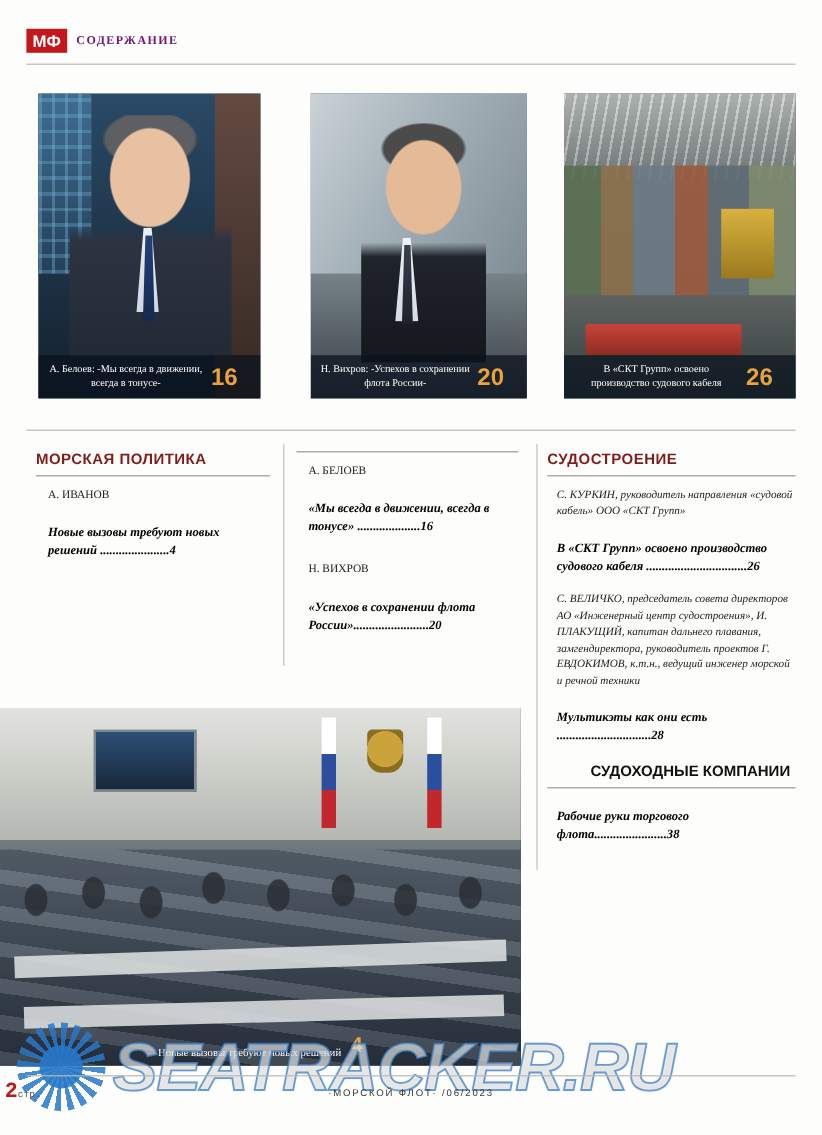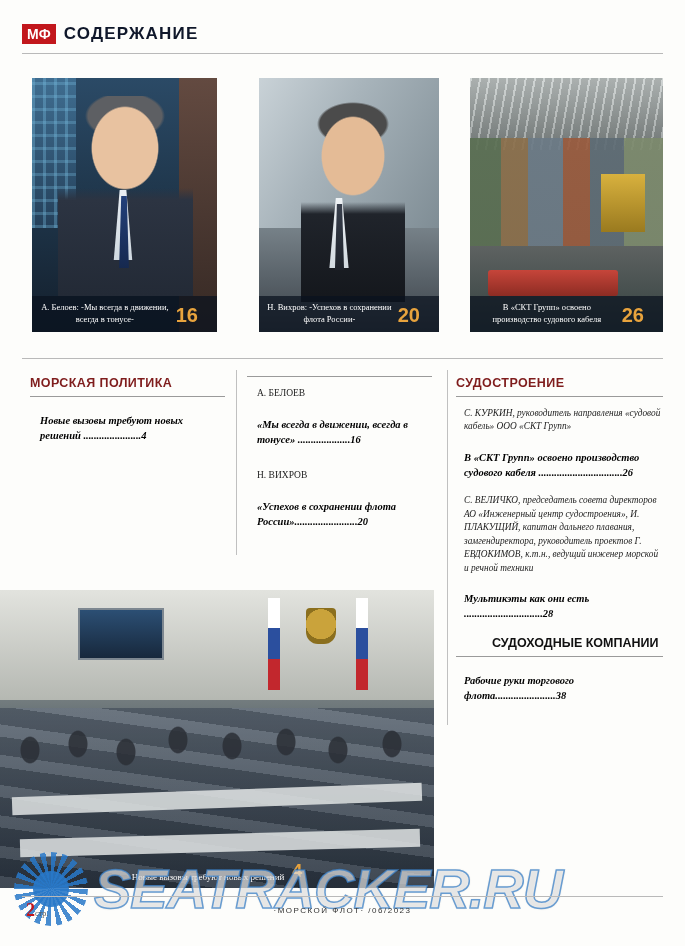--- a/index.html
+++ b/index.html
@@ -30,25 +30,25 @@
     background: #c2171c;
     color: #ffffff;
     font-family: "Liberation Sans", sans-serif;
     font-weight: bold;
     font-size: 14px;
     letter-spacing: 0px;
     padding: 3px 5px 3px 5px;
     line-height: 1;
   }
   .header-title {
-    font-family: Liberation Sans, sans-serif;
+    font-family: Liberation Serif, serif;
     font-weight: bold;
-    font-size: 17px;
+    font-size: 10px;
     letter-spacing: 1.2px;
-    color: #0f172a;
+    color: #701a75;
   }
   .header-rule {
     position: absolute;
     left: 22px; top: 53px;
     width: 641px; height: 1px;
     background: #b9b9b9;
   }
 
   
   .photos {
@@ -302,22 +302,22 @@
     color: #ffffff;
   }
   .bp-caption .t { font-size: 9px; font-family:"Liberation Serif",serif; }
   .bp-caption .pg { font-family:"Liberation Sans",sans-serif; font-weight:bold; font-size:18px; color:#e8a33d; }
 
   
   .footer-rule {
     position: absolute; left: 22px; top: 896px; width: 641px; height: 1px; background: #b9b9b9;
   }
   .folio {
-    position: absolute; left: 26px; top: 900px;
-    font-family: Liberation Serif, serif;
+    position: absolute; left: 4px; top: 900px;
+    font-family: Liberation Mono, monospace;
     font-weight: bold; font-size: 18px; color: #c2171c;
   }
   .folio small { font-size: 8px; color: #555; font-weight: normal; }
   .footer-center {
     position: absolute; left: 0; top: 906px; width: 685px;
     text-align: center;
     font-family: "Liberation Sans", sans-serif;
     font-size: 8px; letter-spacing: 1.5px; color: #333;
   }
 
@@ -408,20 +408,21 @@
 
   <div class="vrule v1"></div>
   <div class="vrule v2"></div>
 
   <div class="cols">
 
     <div class="col c1">
       <div class="sect-head">МОРСКАЯ ПОЛИТИКА</div>
       <div class="sect-rule"></div>
       <div class="entry">
+        <div class="author">А. ИВАНОВ</div>
         <div class="title">
           <span>Новые вызовы требуют новых решений</span><span> ......................</span><span class="pg">4</span>
         </div>
       </div>
     </div>
 
     <div class="col c2">
       <div class="sect-rule"></div>
 
       <div class="entry">

